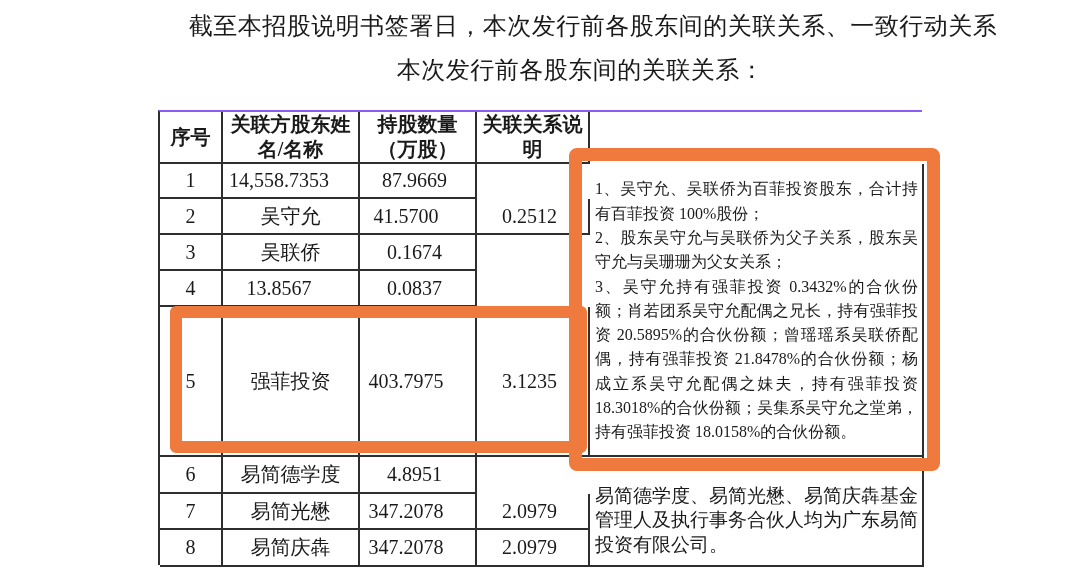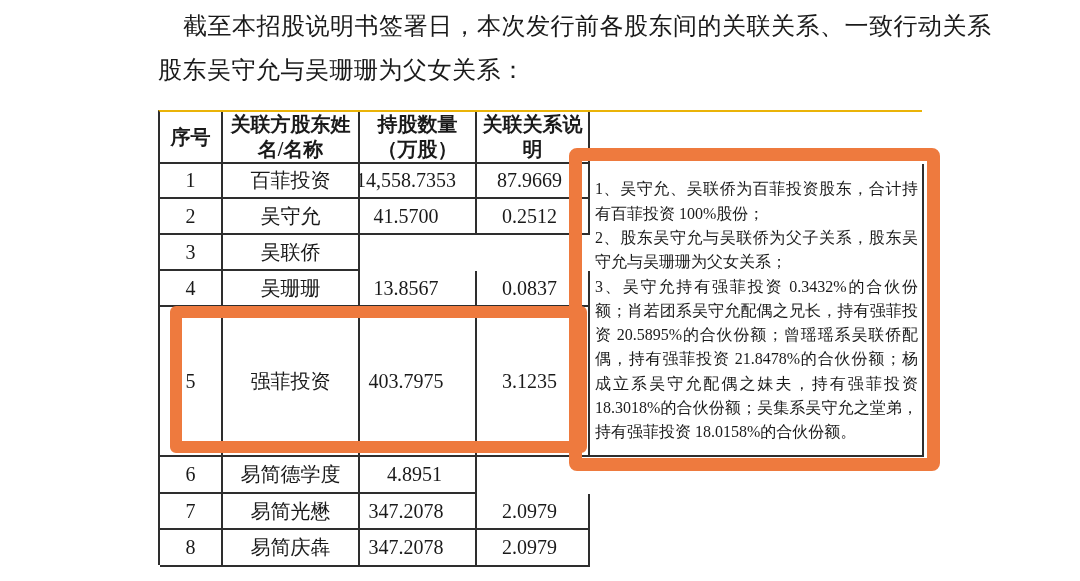--- a/index.html
+++ b/index.html
@@ -4,30 +4,30 @@
 <style>
   html,body{margin:0;padding:0;}
   body{
     width:1080px;height:581px;position:relative;background:#ffffff;
     font-family:"Liberation Serif","DejaVu Serif",serif;
     color:#1a1a1a;overflow:hidden;
   }
   
   .intro{
     position:absolute;left:158px;top:4px;width:845px;
-    font-size:24px;line-height:44px;letter-spacing:0.5px;
+    font-size:24px;line-height:44px;letter-spacing:0.5px;text-align:center;
   }
   .intro .l1{padding-left:25px;}
   
   .tbl{
     position:absolute;left:158px;top:110px;width:764px;height:455px;
     display:grid;
     grid-template-columns:63px 137px 117px 113px 334px;
     grid-template-rows:52px 35px 36px 36px 36px 150px 37px 36px 37px;
-    border-top:2px solid #eab308;border-left:2px solid #2e2e2e;
+    border-top:2px solid #8b5cf6;border-left:2px solid #2e2e2e;
     box-sizing:border-box;font-size:20px;
   }
   .tbl > div{
     border-right:2px solid #2e2e2e;border-bottom:2px solid #2e2e2e;
     box-sizing:border-box;display:flex;align-items:center;justify-content:center;
     overflow:hidden;
   }
   .hd{font-weight:bold;flex-direction:column;line-height:25px;text-align:center;}
   .cell-num{justify-content:flex-end;padding-right:23px;}
   .cell-pct{justify-content:flex-end;padding-right:6px;}
@@ -58,21 +58,21 @@
   .mark-notes{
     left:569px;top:148px;width:371px;height:323px;
     border:13px solid #EE7A3E;border-radius:8px;
   }
 </style>
 </head>
 <body>
 
 <div class="intro">
   <div class="l1">截至本招股说明书签署日，本次发行前各股东间的关联关系、一致行动关系</div>
-  <div class="l2">股东吴守允与吴珊珊为父女关系：</div>
+  <div class="l2">本次发行前各股东间的关联关系：</div>
 </div>
 
 <div class="tbl">
 
   <div class="hd">
     <span>序号</span>
   </div>
   <div class="hd">
     <span>关联方股东姓</span>
     <span>名/名称</span>
@@ -83,36 +83,38 @@
   </div>
   <div class="hd">
     <span>关联关系说明</span>
   </div>
 
   <div class="notes-cell">
     <p>1、吴守允、吴联侨为百菲投资股东，合计持有百菲投资 100%股份；</p>
     <p>2、股东吴守允与吴联侨为父子关系，股东吴守允与吴珊珊为父女关系；</p>
     <p>3、吴守允持有强菲投资 0.3432%的合伙份额；肖若团系吴守允配偶之兄长，持有强菲投资 20.5895%的合伙份额；曾瑶瑶系吴联侨配偶，持有强菲投资 21.8478%的合伙份额；杨成立系吴守允配偶之妹夫，持有强菲投资 18.3018%的合伙份额；吴集系吴守允之堂弟，持有强菲投资 18.0158%的合伙份额。</p>
   </div>
+  <div class="footer-cell">
+    <p>易简德学度、易简光懋、易简庆犇基金管理人及执行事务合伙人均为广东易简投资有限公司。</p>
+  </div>
 
   <div class="cell" style="grid-row:2">1</div>
-  <div class="cell" style="grid-row:2">百菲投资</div>
   <div class="cell cell-num" style="grid-row:2">14,558.7353</div>
   <div class="cell cell-pct" style="grid-row:2">87.9669</div>
 
   <div class="cell" style="grid-row:3">2</div>
   <div class="cell" style="grid-row:3">吴守允</div>
   <div class="cell cell-num" style="grid-row:3">41.5700</div>
   <div class="cell cell-pct" style="grid-row:3">0.2512</div>
 
   <div class="cell" style="grid-row:4">3</div>
   <div class="cell" style="grid-row:4">吴联侨</div>
+  <div class="cell cell-pct" style="grid-row:4">0.1674</div>
 
   <div class="cell" style="grid-row:5">4</div>
-  <div class="cell" style="grid-row:5">吴珊珊</div>
   <div class="cell cell-num" style="grid-row:5">13.8567</div>
   <div class="cell cell-pct" style="grid-row:5">0.0837</div>
 
   <div class="cell" style="grid-row:6">5</div>
   <div class="cell" style="grid-row:6">强菲投资</div>
   <div class="cell cell-num" style="grid-row:6">403.7975</div>
   <div class="cell cell-pct" style="grid-row:6">3.1235</div>
 
   <div class="cell" style="grid-row:7">6</div>
   <div class="cell" style="grid-row:7">易简德学度</div>

